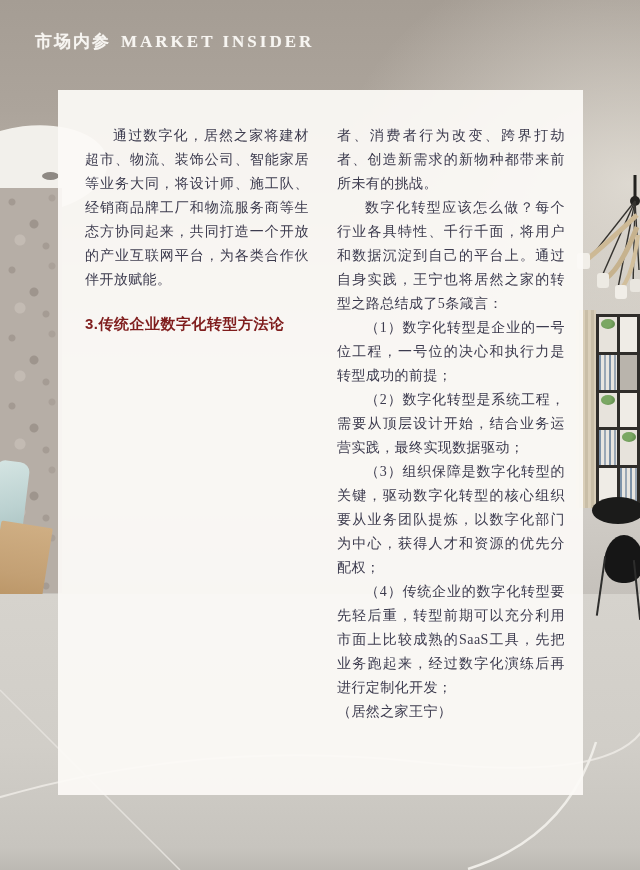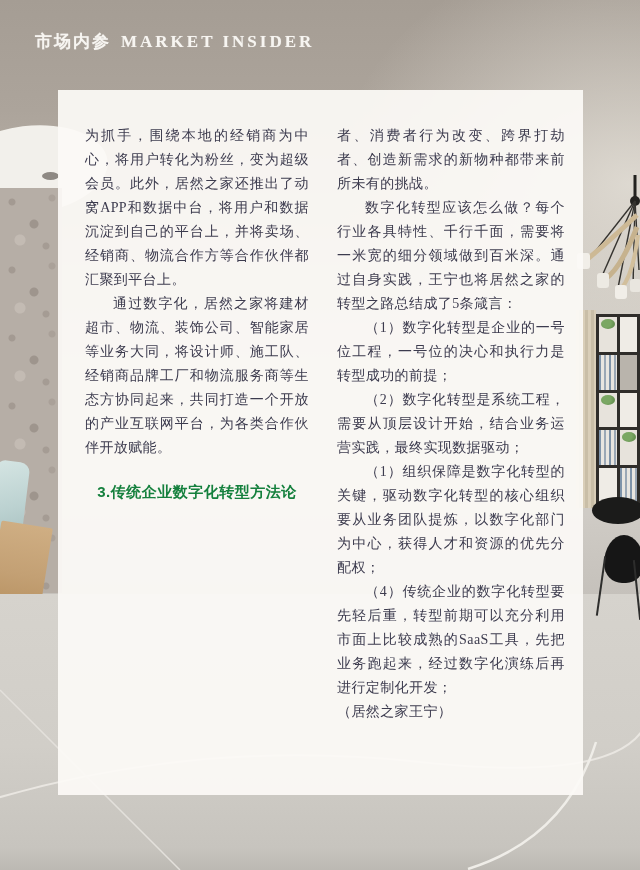--- a/index.html
+++ b/index.html
@@ -52,21 +52,21 @@
 
   
   .card{position:absolute;left:58px;top:90px;width:525px;height:705px;
       background:rgba(252,250,246,0.93);box-sizing:border-box;padding:34px 18px 20px 27px;
       display:flex;color:#3c3b4e;}
   .col{font-size:14px;line-height:24px;text-align:justify;text-justify:inter-ideograph;letter-spacing:0.4px;}
   .col p{margin:0;}
   .col-left{width:224px;margin-right:28px;}
   .col-right{width:228px;font-family:Liberation Serif, serif;}
   p.indent{text-indent:2em;}
-  h3.section-heading{margin:20px 0 14px 0;font-size:15px;font-weight:bold;color:#15803d;text-align:center;
+  h3.section-heading{margin:20px 0 14px 0;font-size:15px;font-weight:bold;color:#7f1d1d;text-align:left;
       letter-spacing:0.5px;font-family:"Liberation Sans","DejaVu Sans",sans-serif;}
   p.byline{text-align:left;padding-right:6px;}
 </style>
 </head>
 <body>
 
 <div class="page">
 
   <div class="bg">
     <div class="bg-light-right"></div>
@@ -120,28 +120,27 @@
     <div class="bg-table-leg leg1"></div>
     <div class="bg-table-leg leg2"></div>
   </div>
 
   <div class="header">
     <span class="zh">市场内参</span><span class="en">MARKET INSIDER</span>
   </div>
 
   <div class="card">
     <div class="col col-left">
-      <p>为抓手，围绕本地的经销商为中心，将用户转化为粉丝，变为超级会员。此外，居然之家还推出了动窝APP和数据中台，将用户和数据沉淀到自己的平台上，并将卖场、经销商、物流合作方等合作伙伴都汇聚到平台上。</p>
       <p class="indent">通过数字化，居然之家将建材超市、物流、装饰公司、智能家居等业务大同，将设计师、施工队、经销商品牌工厂和物流服务商等生态方协同起来，共同打造一个开放的产业互联网平台，为各类合作伙伴开放赋能。</p>
       <h3 class="section-heading">3.传统企业数字化转型方法论</h3>
     </div>
     <div class="col col-right">
       <p>者、消费者行为改变、跨界打劫者、创造新需求的新物种都带来前所未有的挑战。</p>
-      <p class="indent">数字化转型应该怎么做？每个行业各具特性、千行千面，需要将一米宽的细分领域做到百米深。通过自身实践，王宁也将居然之家的转型之路总结成了5条箴言：</p>
+      <p class="indent">数字化转型应该怎么做？每个行业各具特性、千行千面，将用户和数据沉淀到自己的平台上。通过自身实践，王宁也将居然之家的转型之路总结成了5条箴言：</p>
       <p class="indent">（1）数字化转型是企业的一号位工程，一号位的决心和执行力是转型成功的前提；</p>
       <p class="indent">（2）数字化转型是系统工程，需要从顶层设计开始，结合业务运营实践，最终实现数据驱动；</p>
-      <p class="indent">（1）组织保障是数字化转型的关键，驱动数字化转型的核心组织要从业务团队提炼，以数字化部门为中心，获得人才和资源的优先分配权；</p>
+      <p class="indent">（3）组织保障是数字化转型的关键，驱动数字化转型的核心组织要从业务团队提炼，以数字化部门为中心，获得人才和资源的优先分配权；</p>
       <p class="indent">（4）传统企业的数字化转型要先轻后重，转型前期可以充分利用市面上比较成熟的SaaS工具，先把业务跑起来，经过数字化演练后再进行定制化开发；</p>
       <p class="byline">（居然之家王宁）</p>
     </div>
   </div>
 
 </div>
 
 </body></html>

